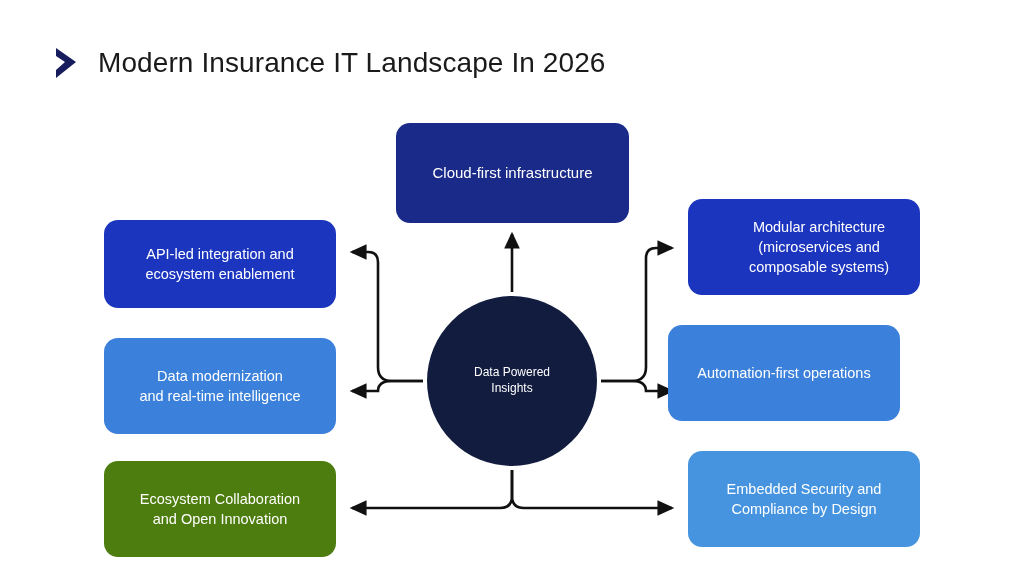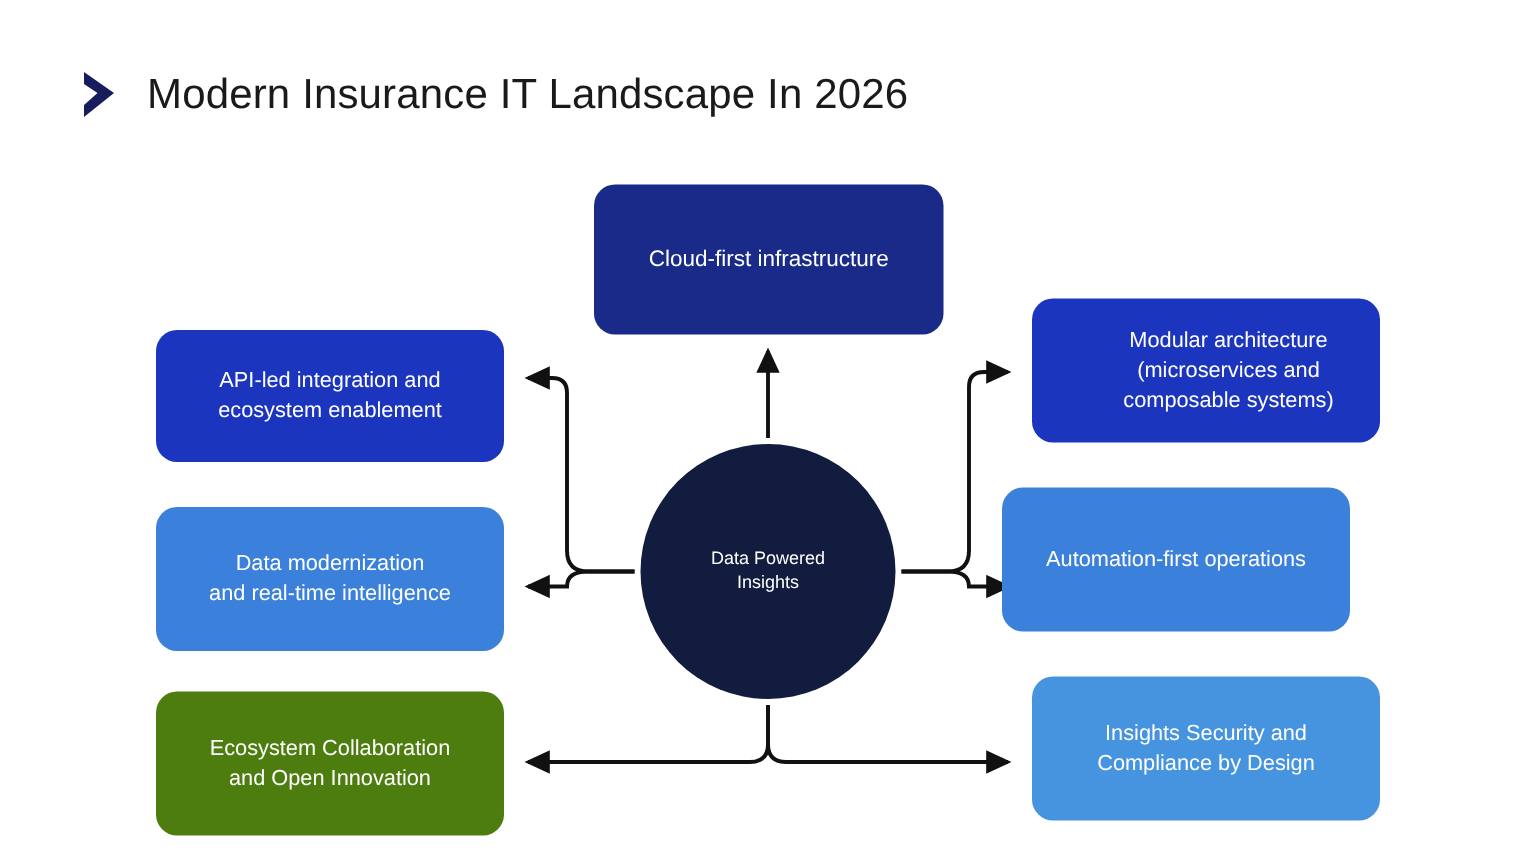--- a/index.html
+++ b/index.html
@@ -176,21 +176,21 @@
 
   <div class="node node-right-1">
     <span class="node-text">Modular architecture
 (microservices and
 composable systems)</span>
   </div>
   <div class="node node-right-2">
     <span class="node-text">Automation-first operations</span>
   </div>
   <div class="node node-right-3">
-    <span class="node-text">Insights Security and
+    <span class="node-text">Embedded Security and
 Compliance by Design</span>
   </div>
 
   <div class="node-center">
     <span class="node-text">Data Powered
 Insights</span>
   </div>
 
 </div>
 

